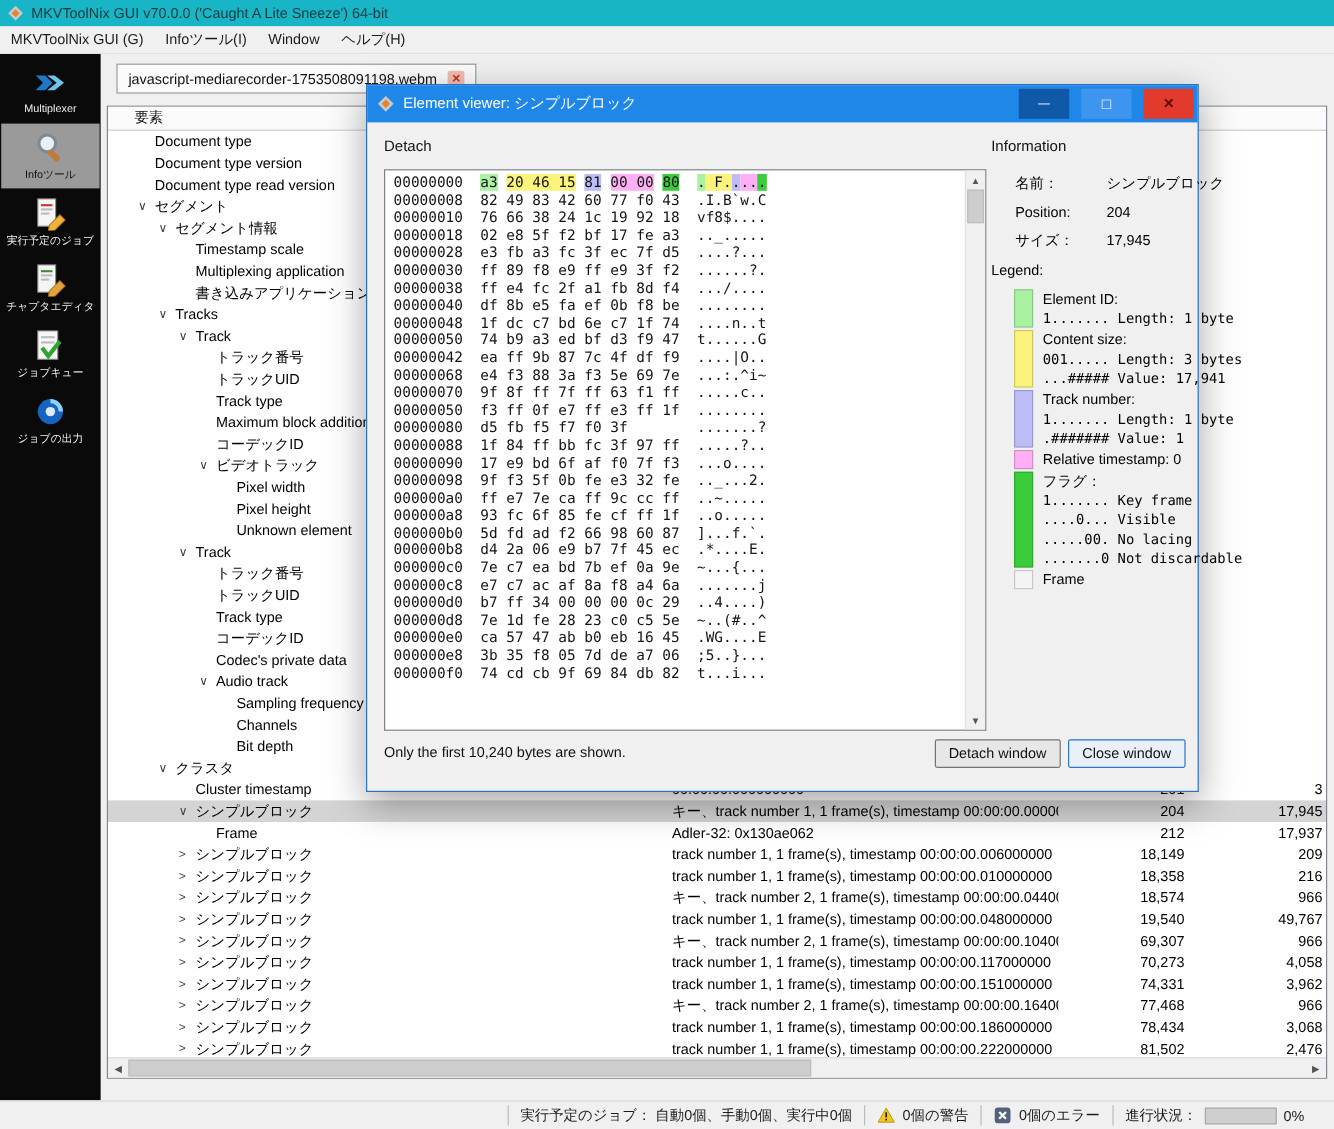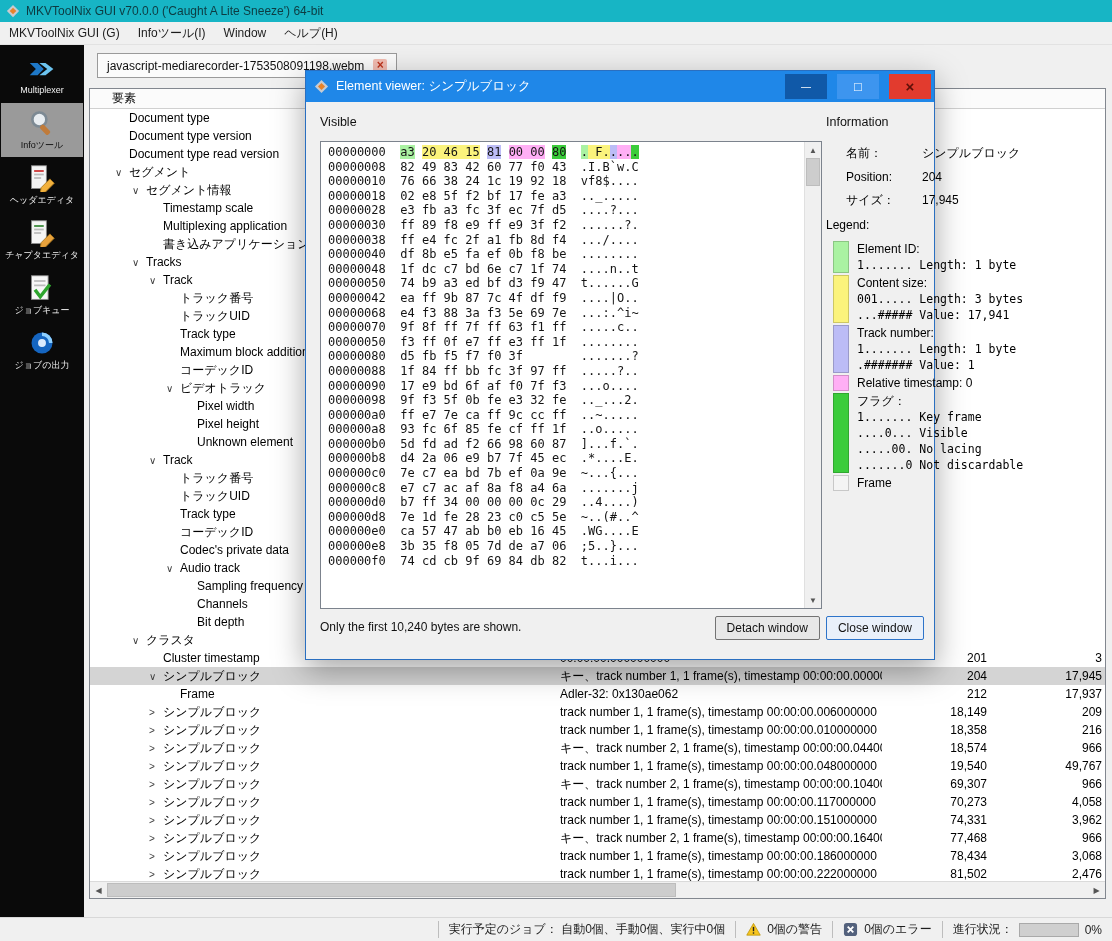--- a/index.html
+++ b/index.html
@@ -64,30 +64,30 @@
               font-size: 8px; color: #555; }
   .hs-left::before { content: "◀"; }
   .hs-right::before { content: "▶"; }
   .hs-track { flex: 1; position: relative; }
   .hs-thumb { position: absolute; left: 0; top: 1px; bottom: 1px; width: 58%;
               background: #cdcdcd; border: 1px solid #bdbdbd; }
 
   
   .statusbar { position: absolute; left: 0; right: 0; bottom: 0; height: 24px; background: #f0f0f0;
                border-top: 1px solid #d8d8d8; display: flex; align-items: center; font-size: 12px;
-               color: #1d1d1d; padding-right: 0; }
+               color: #1d1d1d; padding-right: 15px; }
   .sb-spacer { flex: 1; }
   .sb-seg { display: flex; align-items: center; gap: 6px; padding: 0 10px;
             border-left: 1px solid #bdbdbd; height: 17px; }
   .sb-icon { width: 15px; height: 15px; display: inline-flex; }
   .sb-icon svg { width: 15px; height: 15px; }
   .progressbar { width: 60px; height: 14px; background: #cfcfcf; border: 1px solid #a9a9a9; }
 
   
-  .dialog { position: absolute; left: 305px; top: 70px; width: 630px; height: 590px;
+  .dialog { position: absolute; left: 305px; top: 70px; width: 694px; height: 590px;
             background: #f0f0f0; border: 1px solid #2a6fc0; box-shadow: 0 10px 30px rgba(0,0,0,.35); }
   .dlg-title { height: 31px; background: #1f87e8; display: flex; align-items: center; gap: 7px;
                padding-left: 8px; }
   .dlg-ic { width: 15px; height: 15px; display: inline-flex; }
   .dlg-ic svg { width: 15px; height: 15px; }
   .dlg-title-text { flex: 1; color: #ffffff; font-size: 12.5px; }
   .win-btn { width: 42px; height: 25px; margin-right: 3px; display: flex; align-items: center;
              justify-content: center; color: #fff; font-size: 12px; }
   .btn-min { background: #1059a8; } .btn-min::before { content: "—"; font-size: 10px; }
   .btn-max { background: #3d95ef; } .btn-max::before { content: "□"; font-size: 13px; }
@@ -115,21 +115,21 @@
   .vs-thumb { position: absolute; top: 0; left: 1px; right: 1px; height: 28px;
               background: #cdcdcd; border: 1px solid #bdbdbd; }
 
   .note { position: absolute; left: 14px; top: 549px; font-size: 12px; color: #111; }
 
   .info-fields { position: absolute; left: 540px; top: 74px; width: 256px; font-size: 12px; color: #000; }
   .info-row { margin-bottom: 8px; }
   .info-label { display: inline-block; width: 76px; }
   .legend-label { position: absolute; left: 520px; top: 147px; font-size: 12px; color: #000; }
   .legend-entries { position: absolute; left: 527px; top: 170px; width: 252px; }
-  .legend-entry { display: flex; margin-bottom: 2px; }
+  .legend-entry { display: flex; margin-bottom: 2px; margin-left: 12px; }
   .legend-swatch { width: 16px; flex: none; margin-right: 8px; border: 1px solid rgba(0,0,0,.18); }
   .legend-text { flex: 1; }
   .legend-title { font-size: 12px; line-height: 16px; color: #000; }
   .legend-line { font-family: "DejaVu Sans Mono", monospace; font-size: 11.5px; line-height: 16px; color: #000; }
 
   .dialog-buttons { position: absolute; right: 10px; top: 545px; display: flex; gap: 6px; }
   .dlg-btn { height: 24px; padding: 0 11px; font-size: 12px; font-family: "Liberation Sans", sans-serif;
              background: #e7e7e7; border: 1px solid #737373; border-radius: 2px; color: #111; }
   .dlg-btn.default { border-color: #2e74c9; background: #e9f0fa; }
 </style>
@@ -177,21 +177,21 @@
       <div class="side-item">
         <span class="side-icon">
           <svg viewBox="0 0 32 32">
             <rect x="4" y="2" width="17" height="26" fill="#f5f5f5" stroke="#8a8a8a"></rect>
             <rect x="7" y="7" width="11" height="2" fill="#c33"></rect>
             <rect x="7" y="11" width="11" height="2" fill="#bbb"></rect>
             <rect x="7" y="15" width="8" height="2" fill="#bbb"></rect>
             <path d="M15 27 25 17l5 5-10 10-6 1z" fill="#f2b13d" stroke="#a8761c"></path>
           </svg>
         </span>
-        <div class="side-label">ヘッダエディタ</div>
+        <div class="side-label">実行予定のジョブ</div>
       </div>
       <div class="side-item">
         <span class="side-icon">
           <svg viewBox="0 0 32 32">
             <rect x="4" y="2" width="17" height="26" fill="#f5f5f5" stroke="#8a8a8a"></rect>
             <rect x="7" y="7" width="11" height="2" fill="#3a8a3a"></rect>
             <rect x="7" y="11" width="11" height="2" fill="#bbb"></rect>
             <rect x="7" y="15" width="8" height="2" fill="#bbb"></rect>
             <path d="M15 27 25 17l5 5-10 10-6 1z" fill="#e8a23c" stroke="#a8761c"></path>
           </svg>
@@ -670,21 +670,21 @@
             <path d="M8 1l7 7-7 7-7-7z" fill="#c7cbd1"></path>
             <path d="M8 4.2 11.8 8 8 11.8 4.2 8z" fill="#e8832a"></path>
           </svg>
         </span>
       <span class="dlg-title-text">Element viewer: シンプルブロック</span>
       <span class="win-btn btn-min"></span>
       <span class="win-btn btn-max"></span>
       <span class="win-btn btn-close"></span>
     </div>
 
-    <div class="content-label">Visible</div>
+    <div class="content-label">Detach</div>
     <div class="information-label">Information</div>
 
     <div class="hexbox">
       <div class="hex-lines">
           <div class="hex-line"><span class="hex-off">00000000</span><span class="hex-bytes"><span class="hl" style="background: rgb(170, 242, 162);">a3</span> <span class="hl" style="background: rgb(251, 243, 124);">20 46 15</span> <span class="hl" style="background: rgb(188, 188, 246);">81</span> <span class="hl" style="background: rgb(255, 175, 245);">00 00</span> <span class="hl" style="background: rgb(59, 204, 59);">80</span></span><span class="hex-ascii"><span class="hl" style="background: rgb(170, 242, 162);">.</span><span class="hl" style="background: rgb(251, 243, 124);"> F.</span><span class="hl" style="background: rgb(188, 188, 246);">.</span><span class="hl" style="background: rgb(255, 175, 245);">..</span><span class="hl" style="background: rgb(59, 204, 59);">.</span></span></div>
           <div class="hex-line"><span class="hex-off">00000008</span><span class="hex-bytes">82 49 83 42 60 77 f0 43</span><span class="hex-ascii">.I.B`w.C</span></div>
           <div class="hex-line"><span class="hex-off">00000010</span><span class="hex-bytes">76 66 38 24 1c 19 92 18</span><span class="hex-ascii">vf8$....</span></div>
           <div class="hex-line"><span class="hex-off">00000018</span><span class="hex-bytes">02 e8 5f f2 bf 17 fe a3</span><span class="hex-ascii">.._.....</span></div>
           <div class="hex-line"><span class="hex-off">00000028</span><span class="hex-bytes">e3 fb a3 fc 3f ec 7f d5</span><span class="hex-ascii">....?...</span></div>
           <div class="hex-line"><span class="hex-off">00000030</span><span class="hex-bytes">ff 89 f8 e9 ff e9 3f f2</span><span class="hex-ascii">......?.</span></div>

